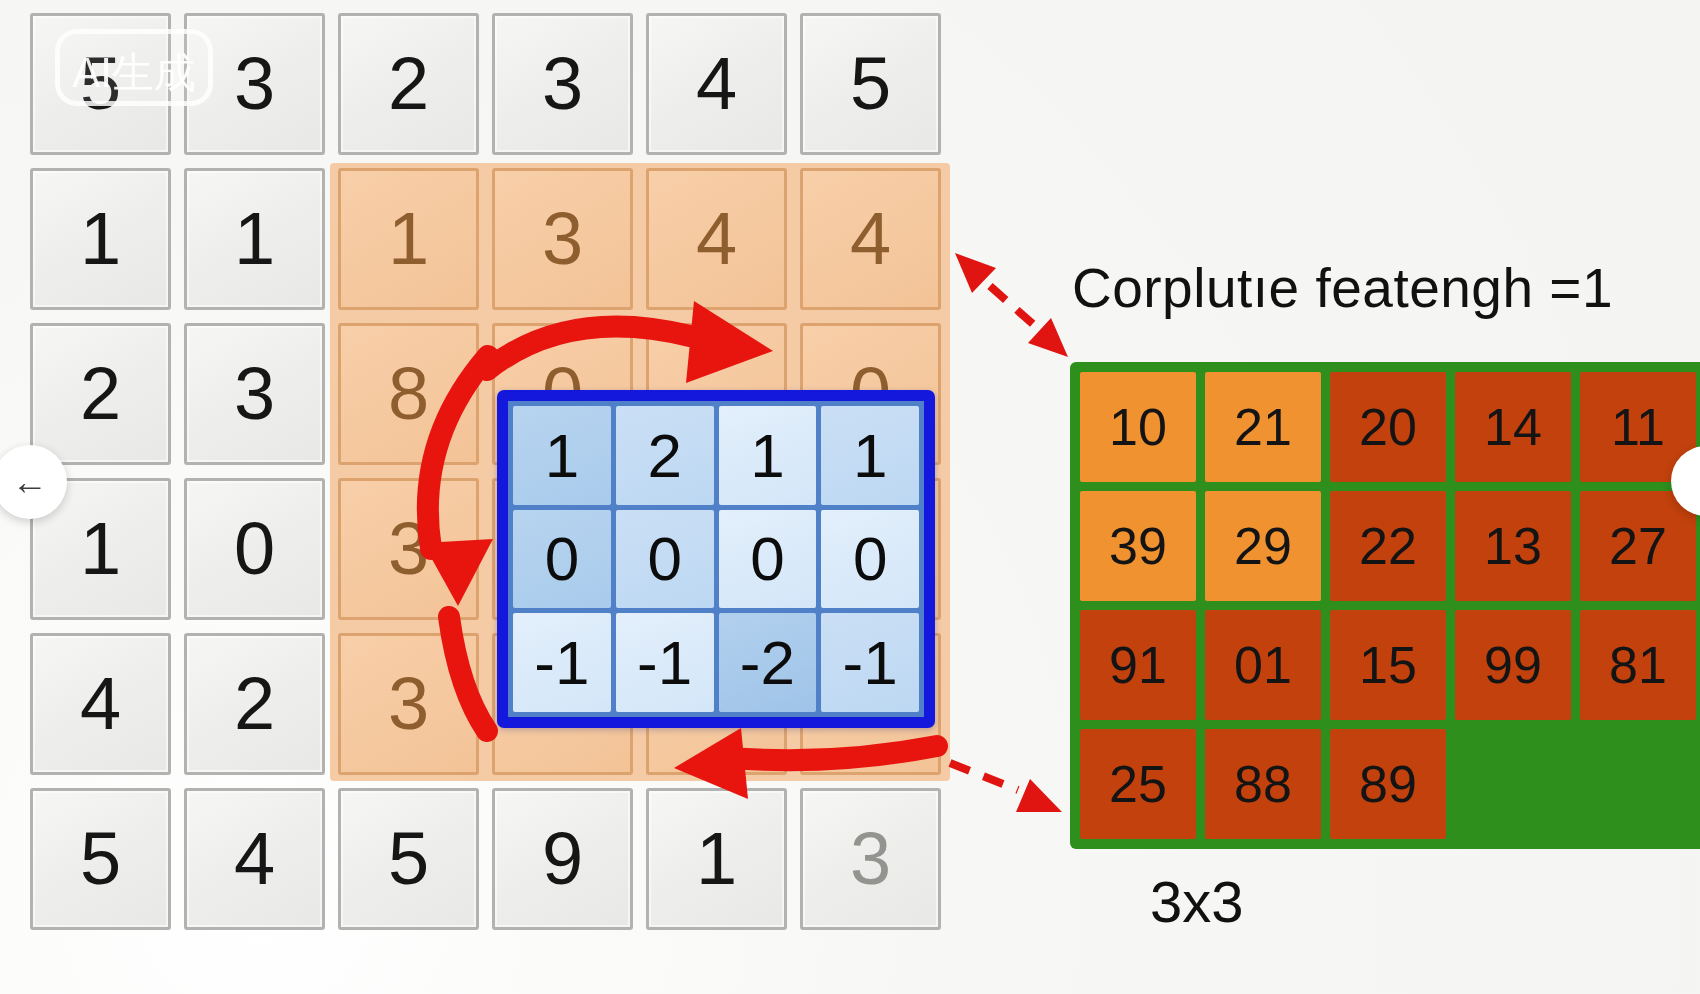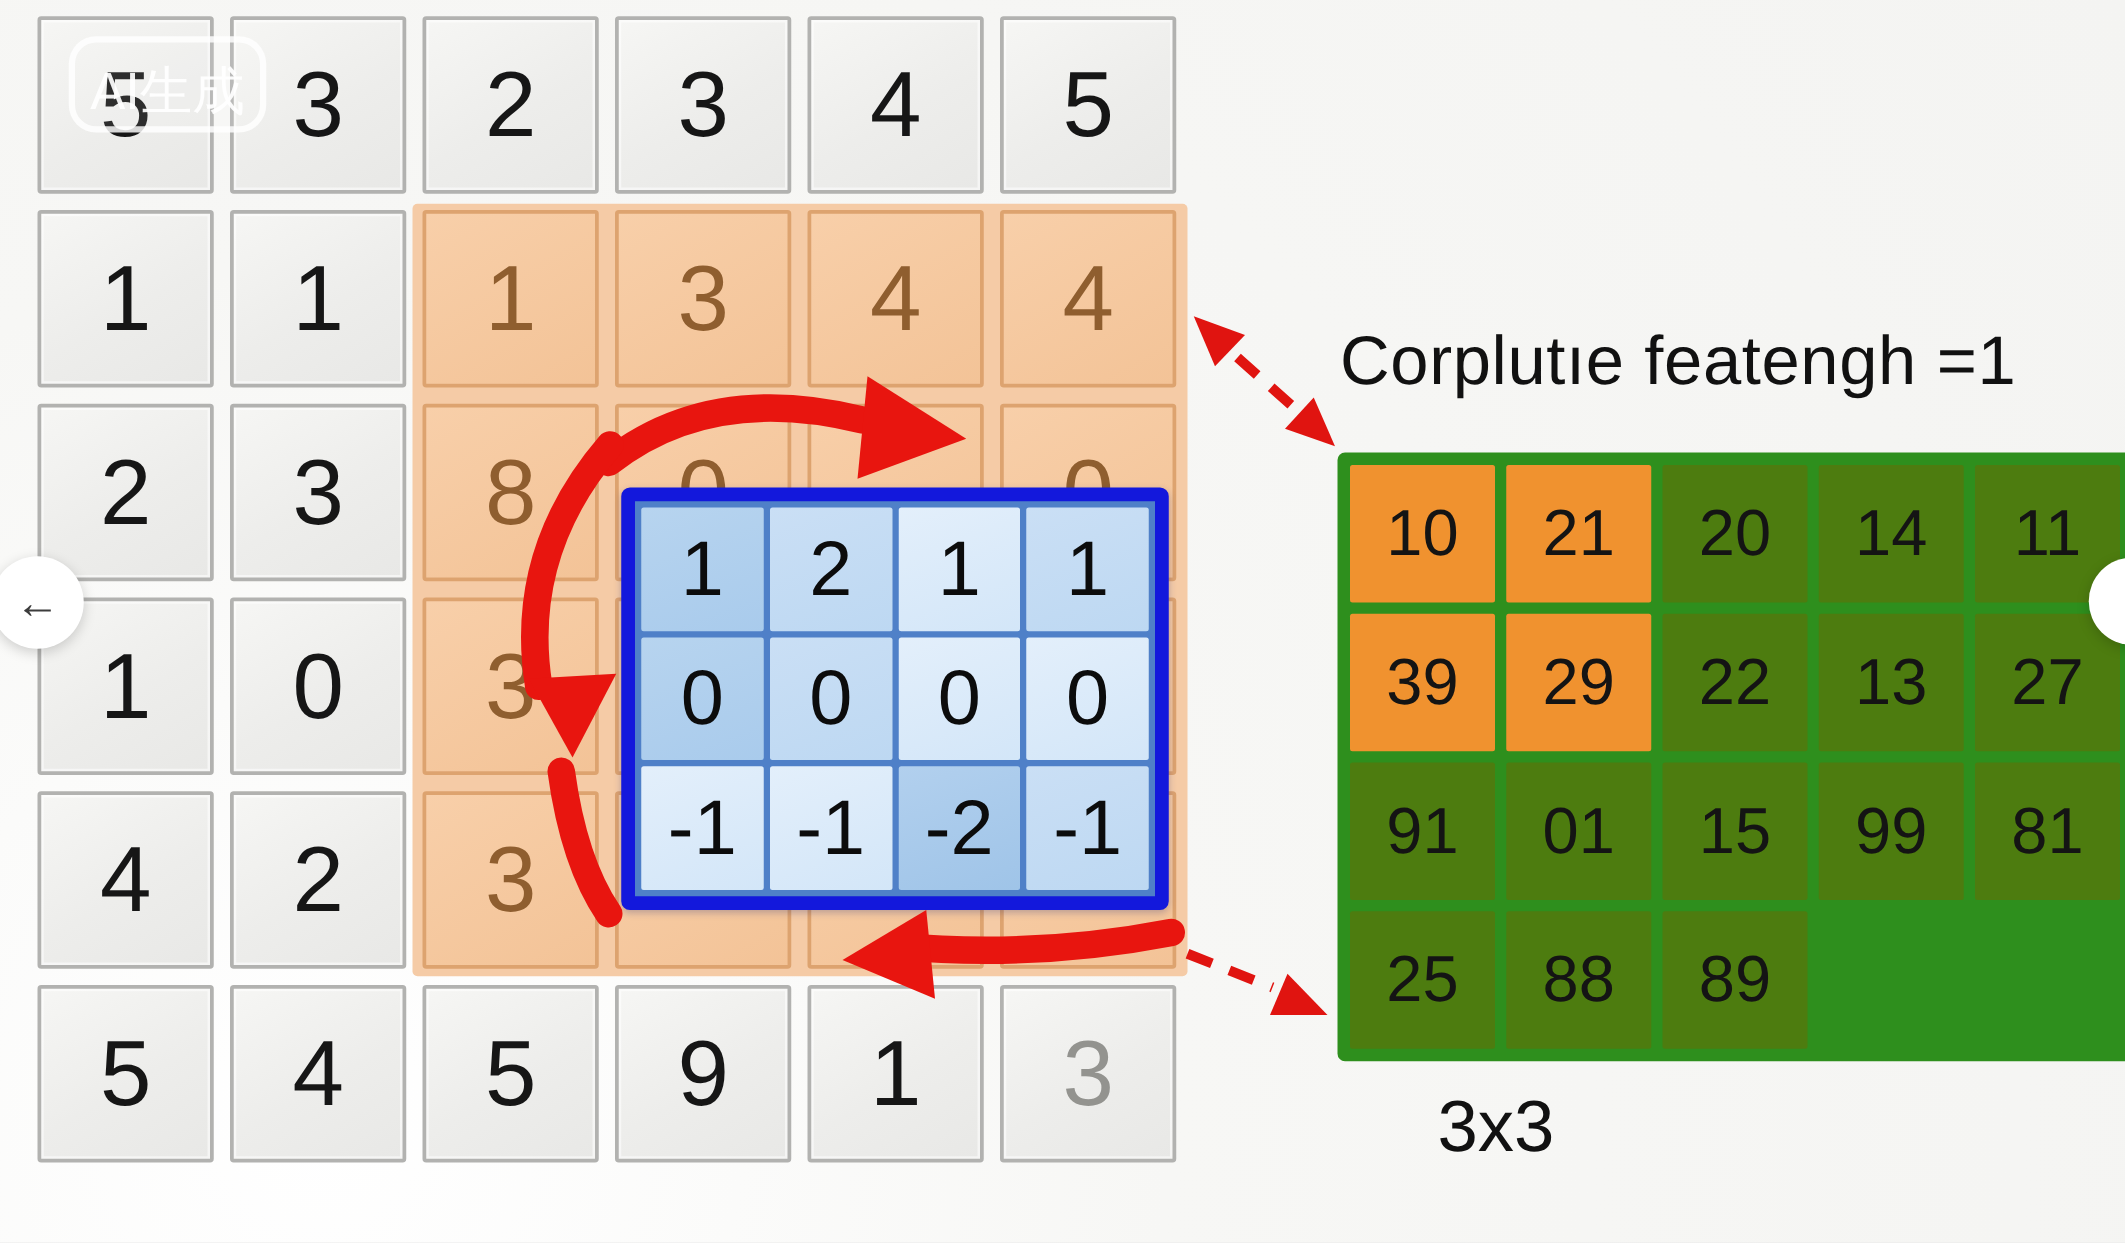--- a/index.html
+++ b/index.html
@@ -49,21 +49,21 @@
   
   .omatrix{
     position:absolute;left:1070px;top:362px;width:636px;height:487px;box-sizing:border-box;
     background:#2e8f1d;border-radius:6px;padding:10px;
     display:grid;grid-template-columns:repeat(5,116px);grid-template-rows:repeat(4,110px);gap:9px;
   }
   .ocell{
     display:flex;align-items:center;justify-content:center;border-radius:2px;
     font-size:52px;color:#141414;
   }
-  .o-l{background:#4d7c0f;}
+  .o-l{background:#c2410c;}
   .o-h{background:#f0922f;}
   
   .out-title{
     position:absolute;left:1072px;top:256px;width:640px;
     font-size:55px;color:#111;white-space:nowrap;letter-spacing:.5px;
   }
   .size-label{
     position:absolute;left:1150px;top:868px;width:260px;
     font-size:58px;color:#111;
   }

